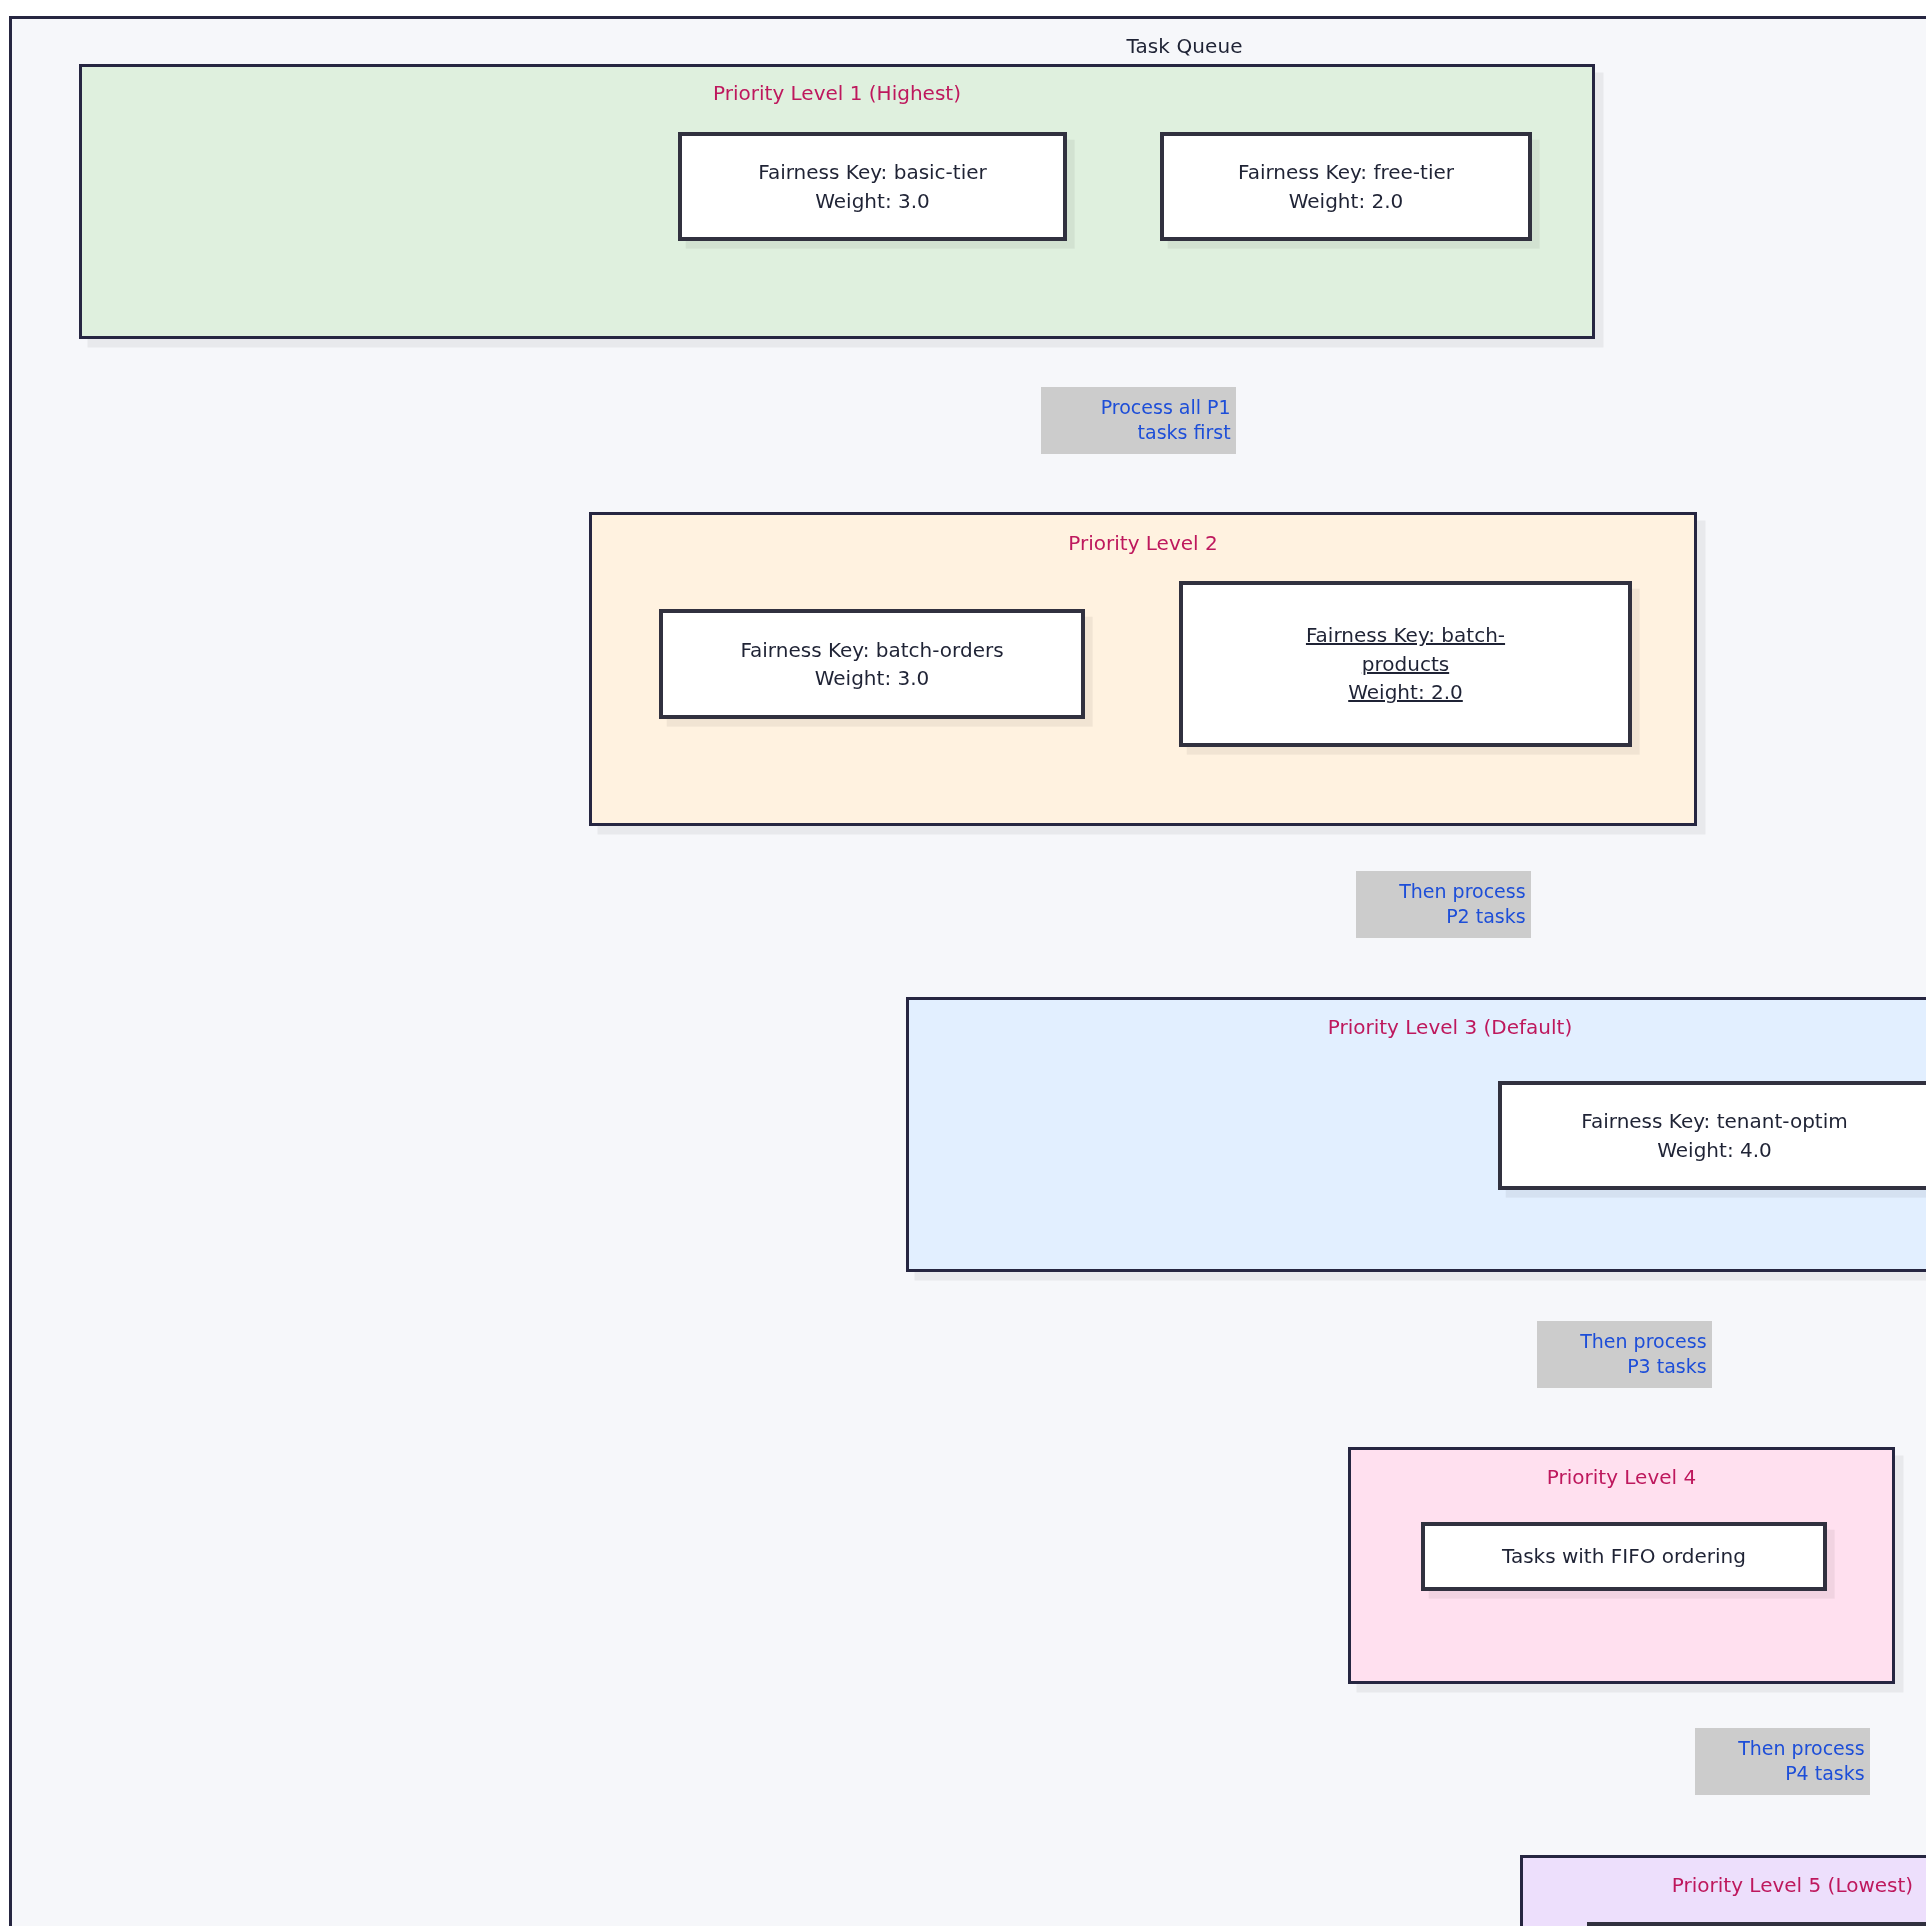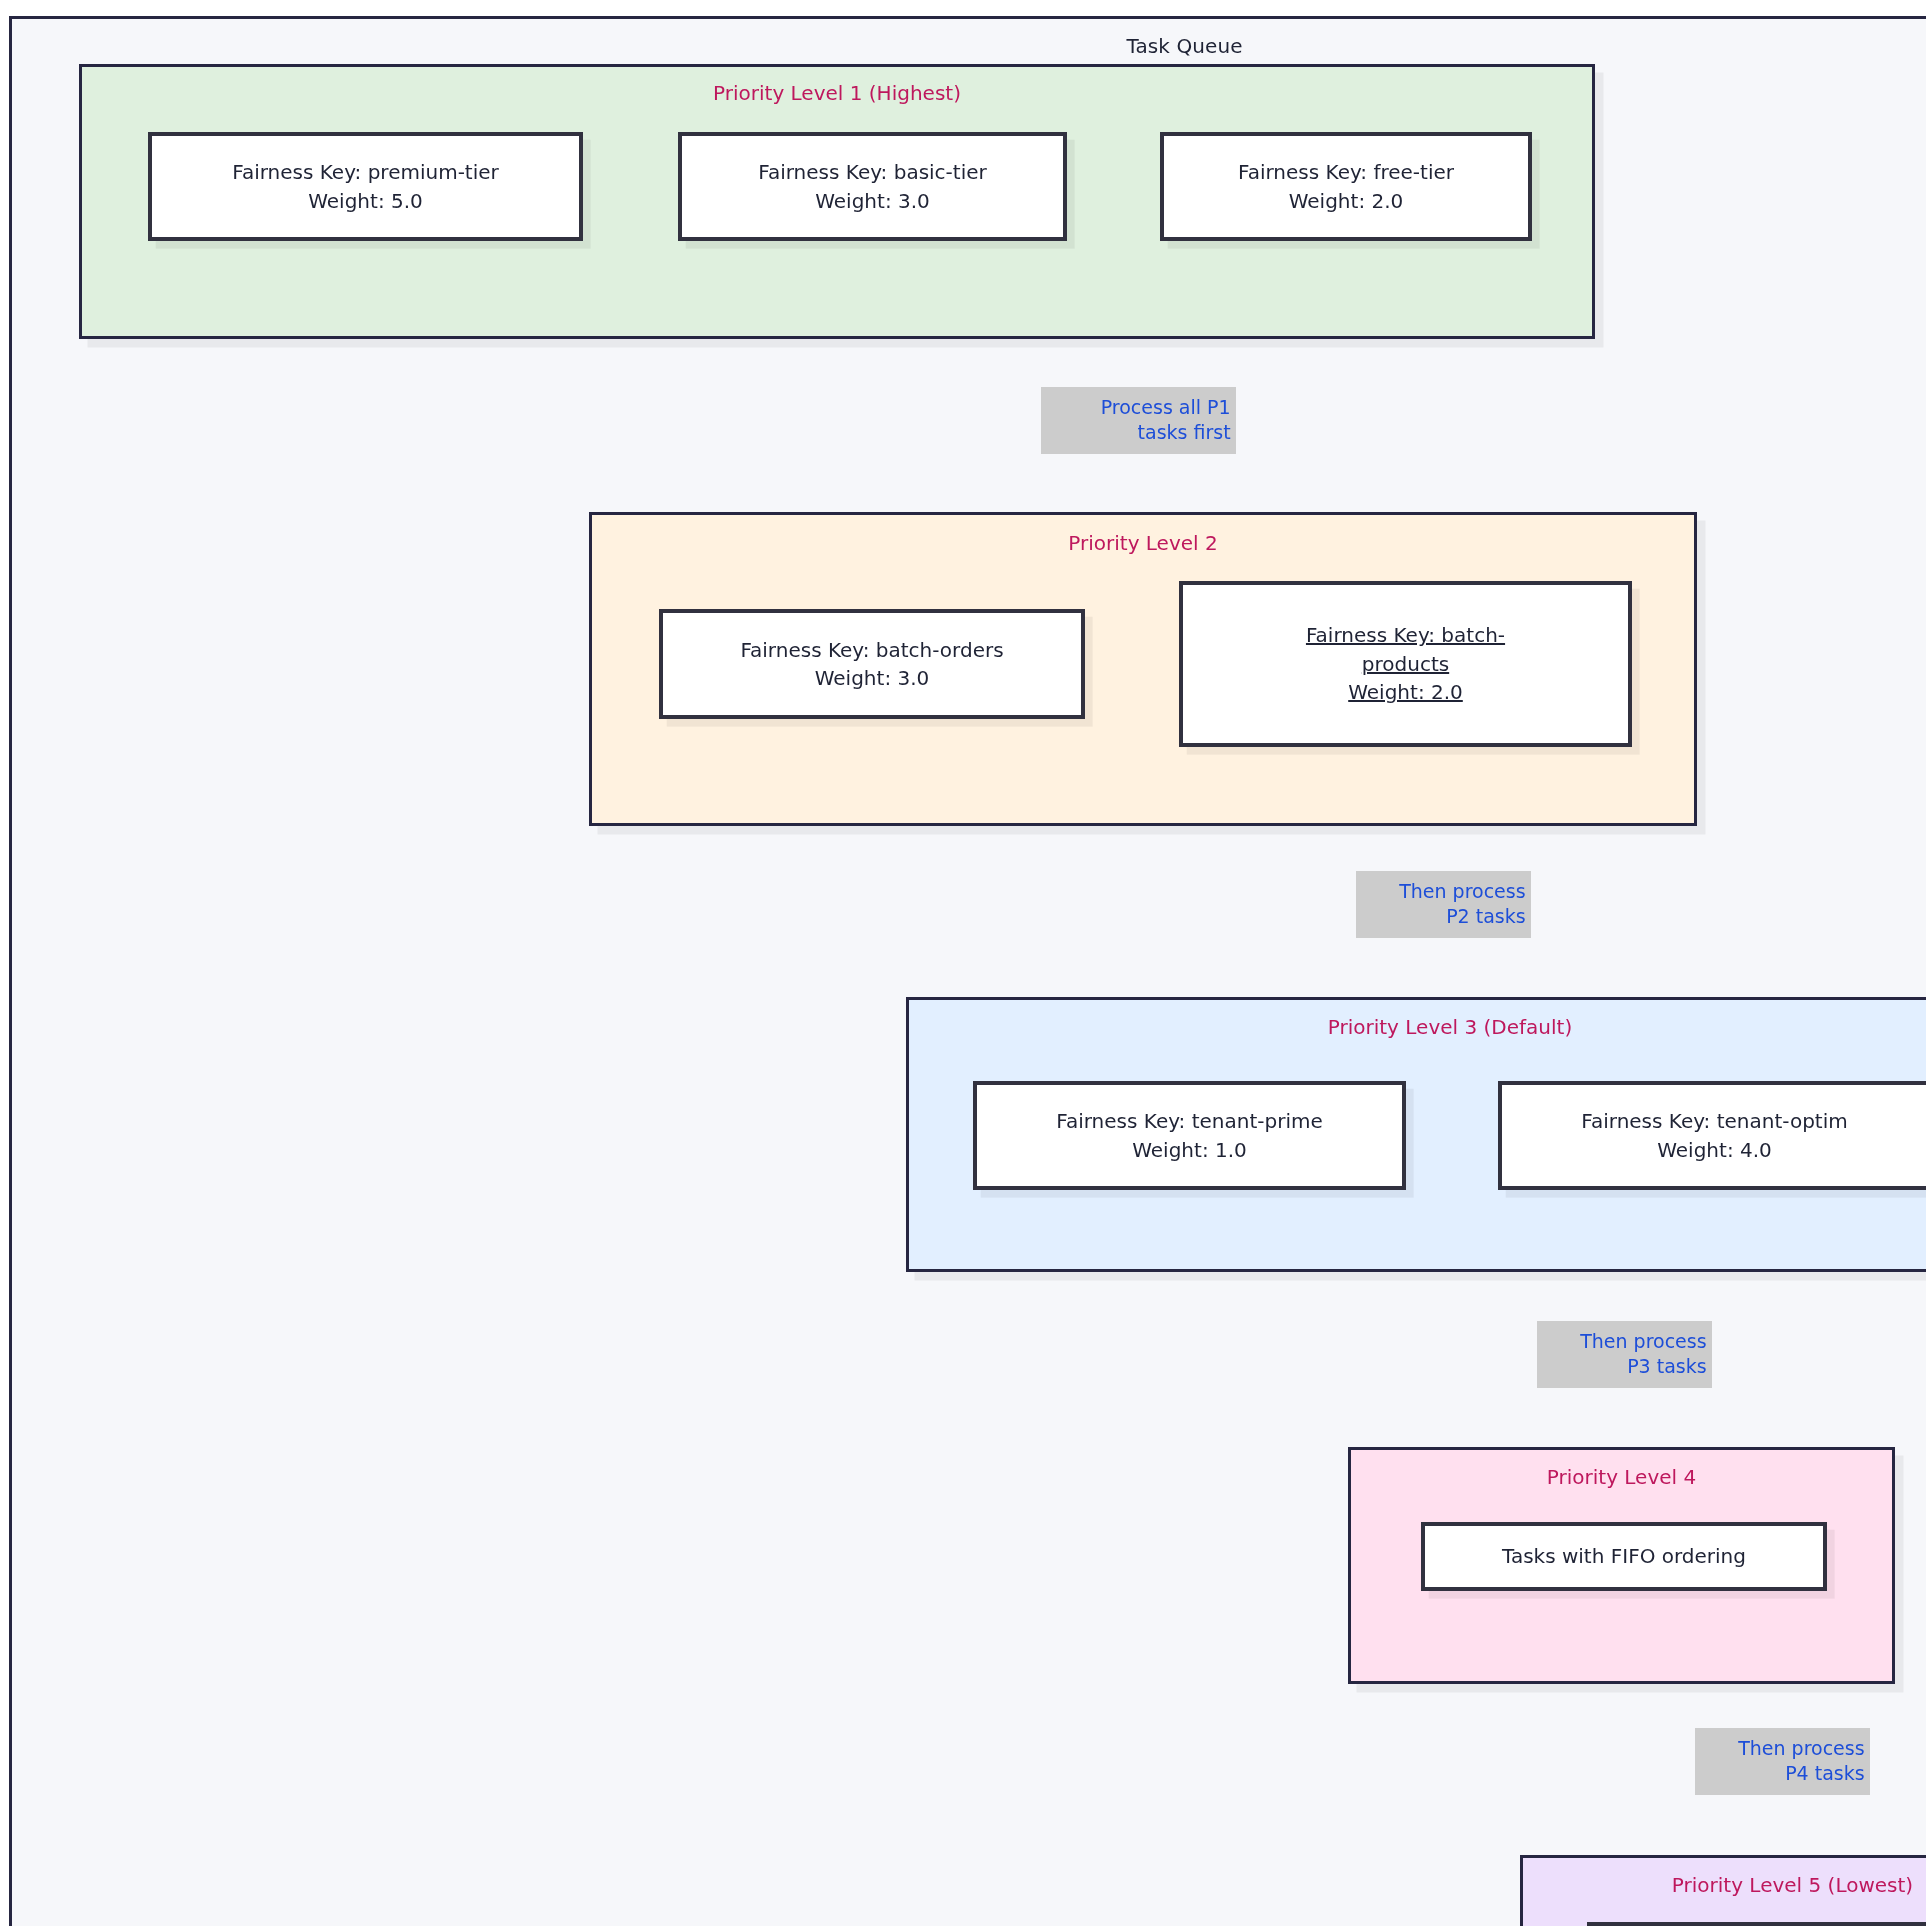--- a/index.html
+++ b/index.html
@@ -93,24 +93,20 @@
     </g>
   </svg>
 
   <div class="node cluster" style="left:8.5px;top:16px;width:2352px;height:2101px;">
     <div class="cluster-title" style="top:16px;">Task Queue</div>
   </div>
 
   <div class="node pgroup" style="left:79px;top:64px;width:1516px;height:275px;background:#dff0de;">
     <div class="pgroup-title" style="top:14.6px;">Priority Level 1 (Highest)</div>
   </div>
-  <div class="card" style="left:148px;top:132px;width:435px;height:109px;">
-    <span class="ln">Fairness Key: premium-tier</span>
-    <span class="ln">Weight: 5.0</span>
-  </div>
   <div class="card" style="left:678px;top:132px;width:389px;height:109px;">
     <span class="ln">Fairness Key: basic-tier</span>
     <span class="ln">Weight: 3.0</span>
   </div>
   <div class="card" style="left:1160px;top:132px;width:372px;height:109px;">
     <span class="ln">Fairness Key: free-tier</span>
     <span class="ln">Weight: 2.0</span>
   </div>
 
   <div class="elabel" style="left:1041px;top:387px;width:195px;height:67px;">
@@ -132,24 +128,20 @@
   </div>
 
   <div class="elabel" style="left:1356px;top:871px;width:175px;height:67px;">
     <span class="ln">Then process</span>
     <span class="ln">P2 tasks</span>
   </div>
 
   <div class="node pgroup" style="left:906px;top:997px;width:1088px;height:275px;background:#e2efff;">
     <div class="pgroup-title" style="top:16px;">Priority Level 3 (Default)</div>
   </div>
-  <div class="card" style="left:973px;top:1081px;width:433px;height:109px;">
-    <span class="ln">Fairness Key: tenant-prime</span>
-    <span class="ln">Weight: 1.0</span>
-  </div>
   <div class="card" style="left:1498px;top:1081px;width:433px;height:109px;">
     <span class="ln">Fairness Key: tenant-optim</span>
     <span class="ln">Weight: 4.0</span>
   </div>
 
   <div class="elabel" style="left:1537px;top:1321px;width:175px;height:67px;">
     <span class="ln">Then process</span>
     <span class="ln">P3 tasks</span>
   </div>
 

